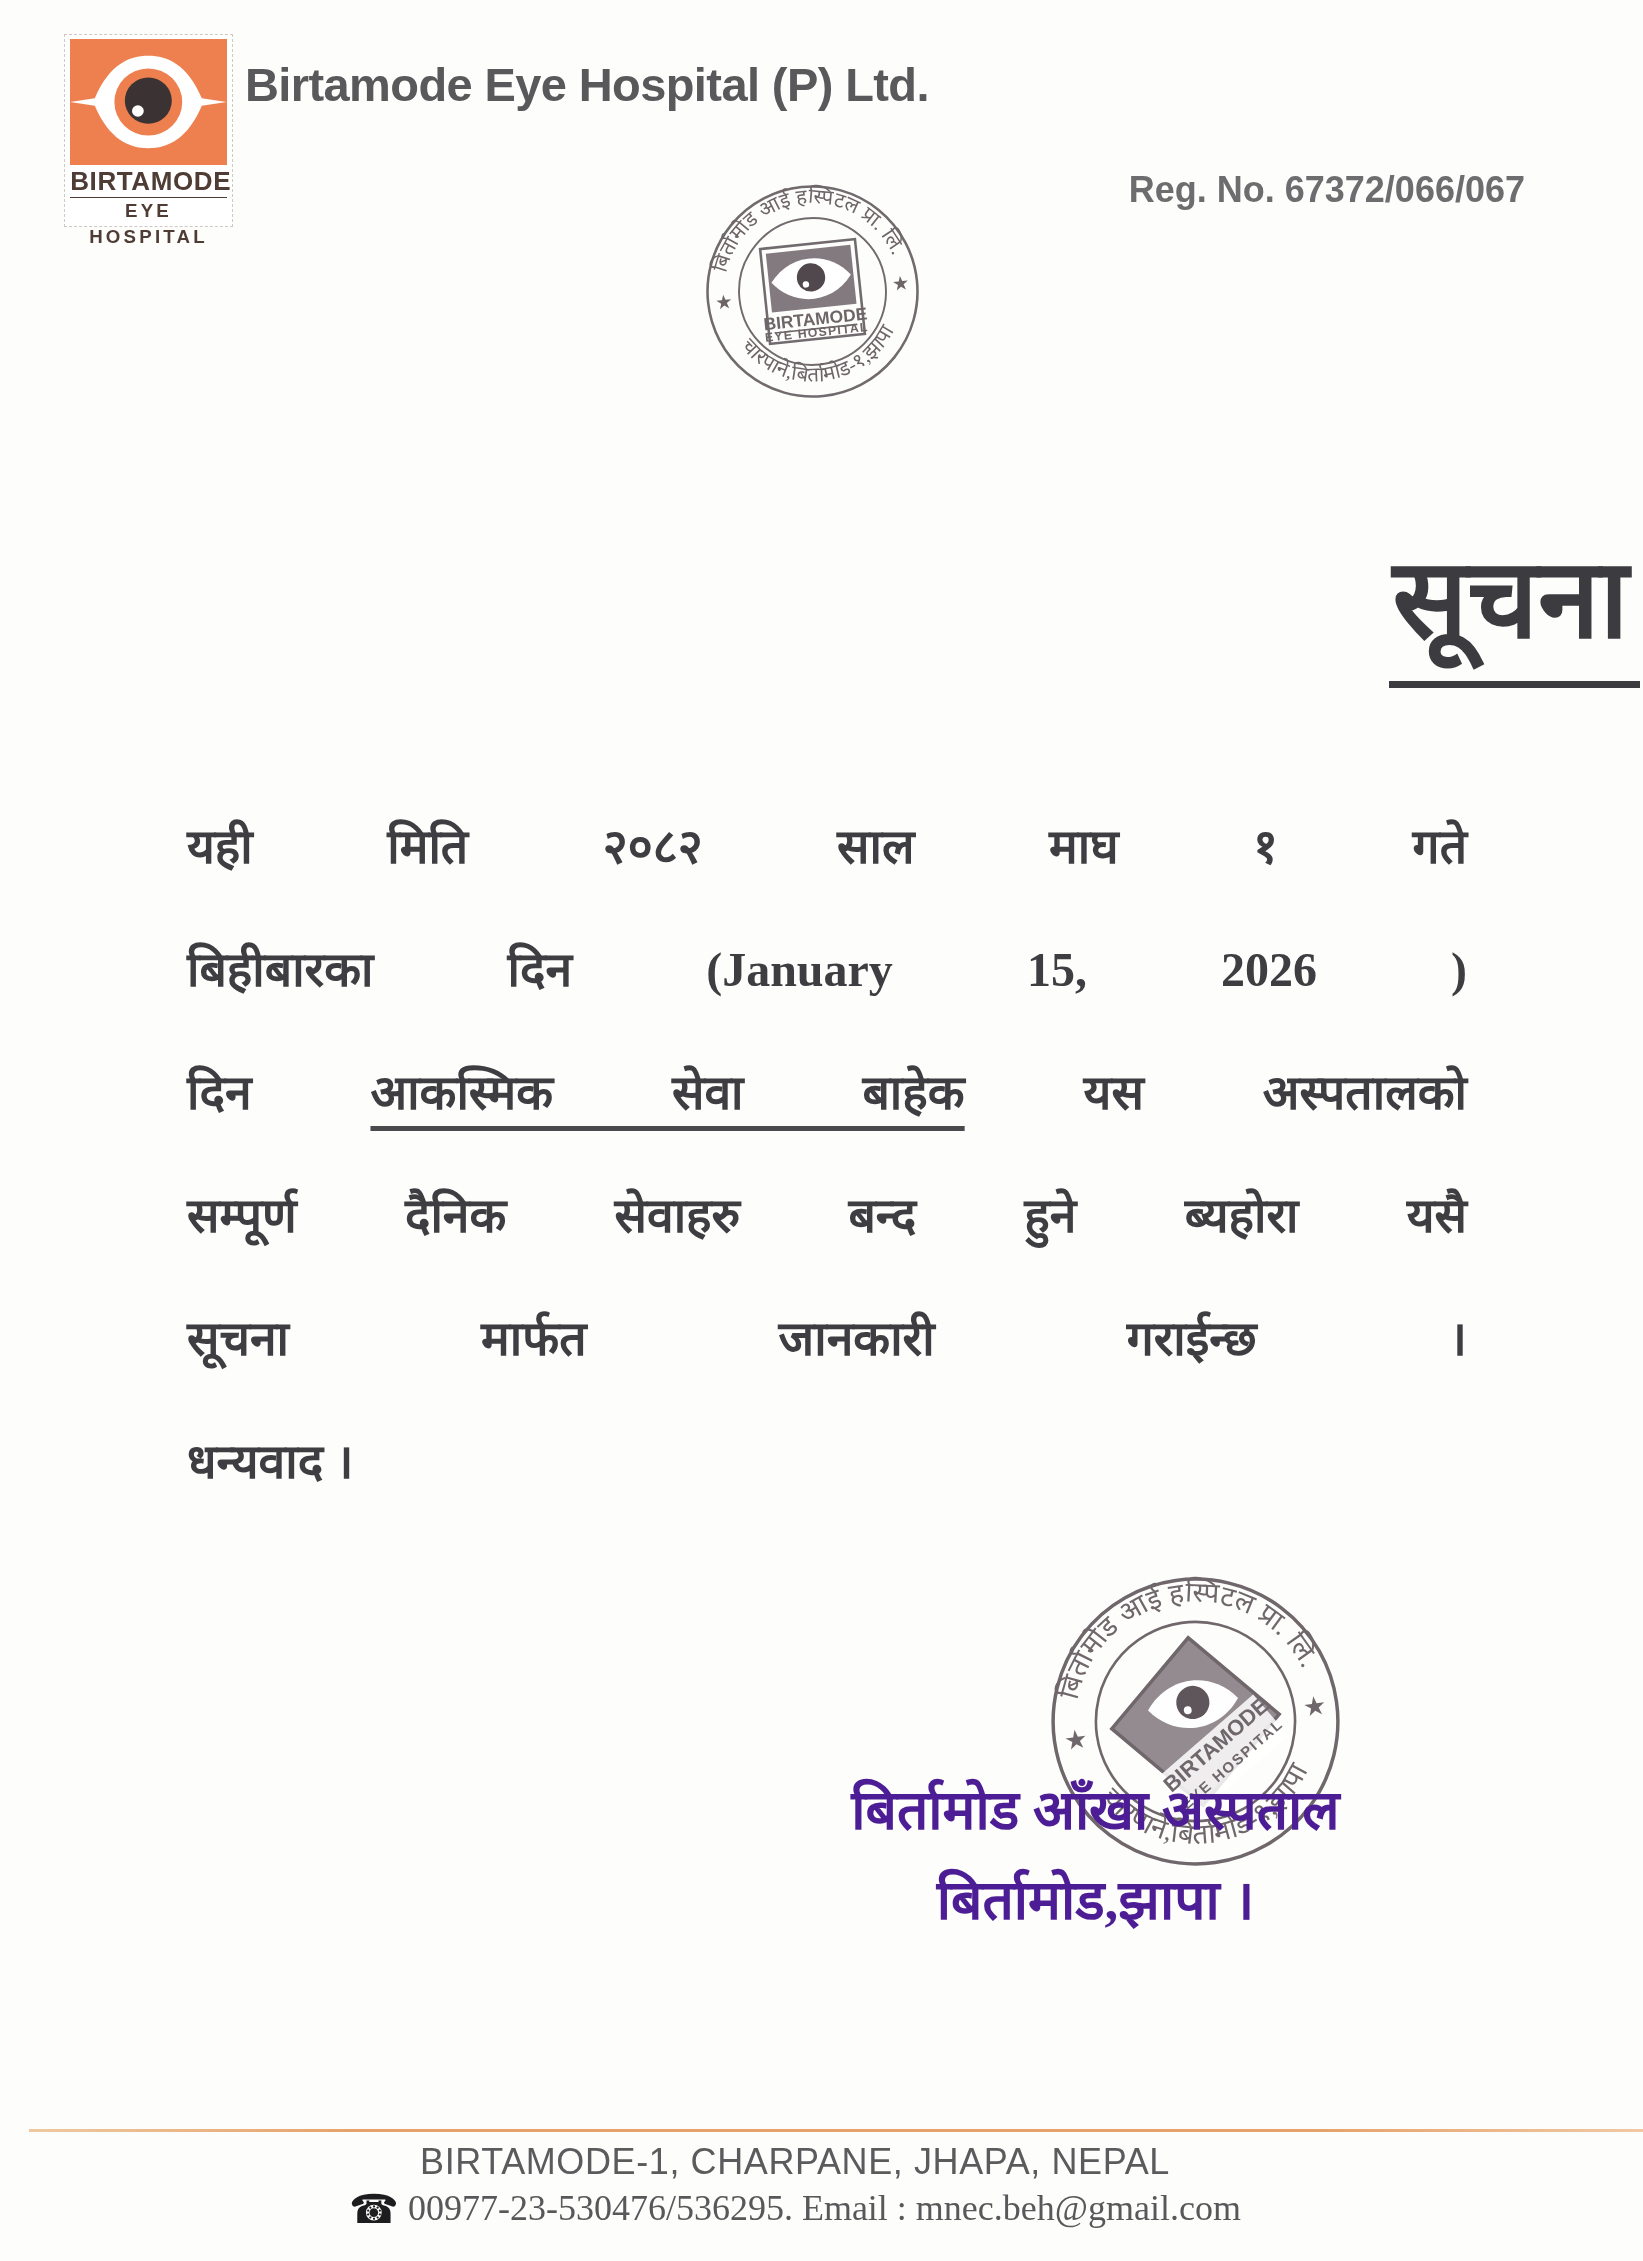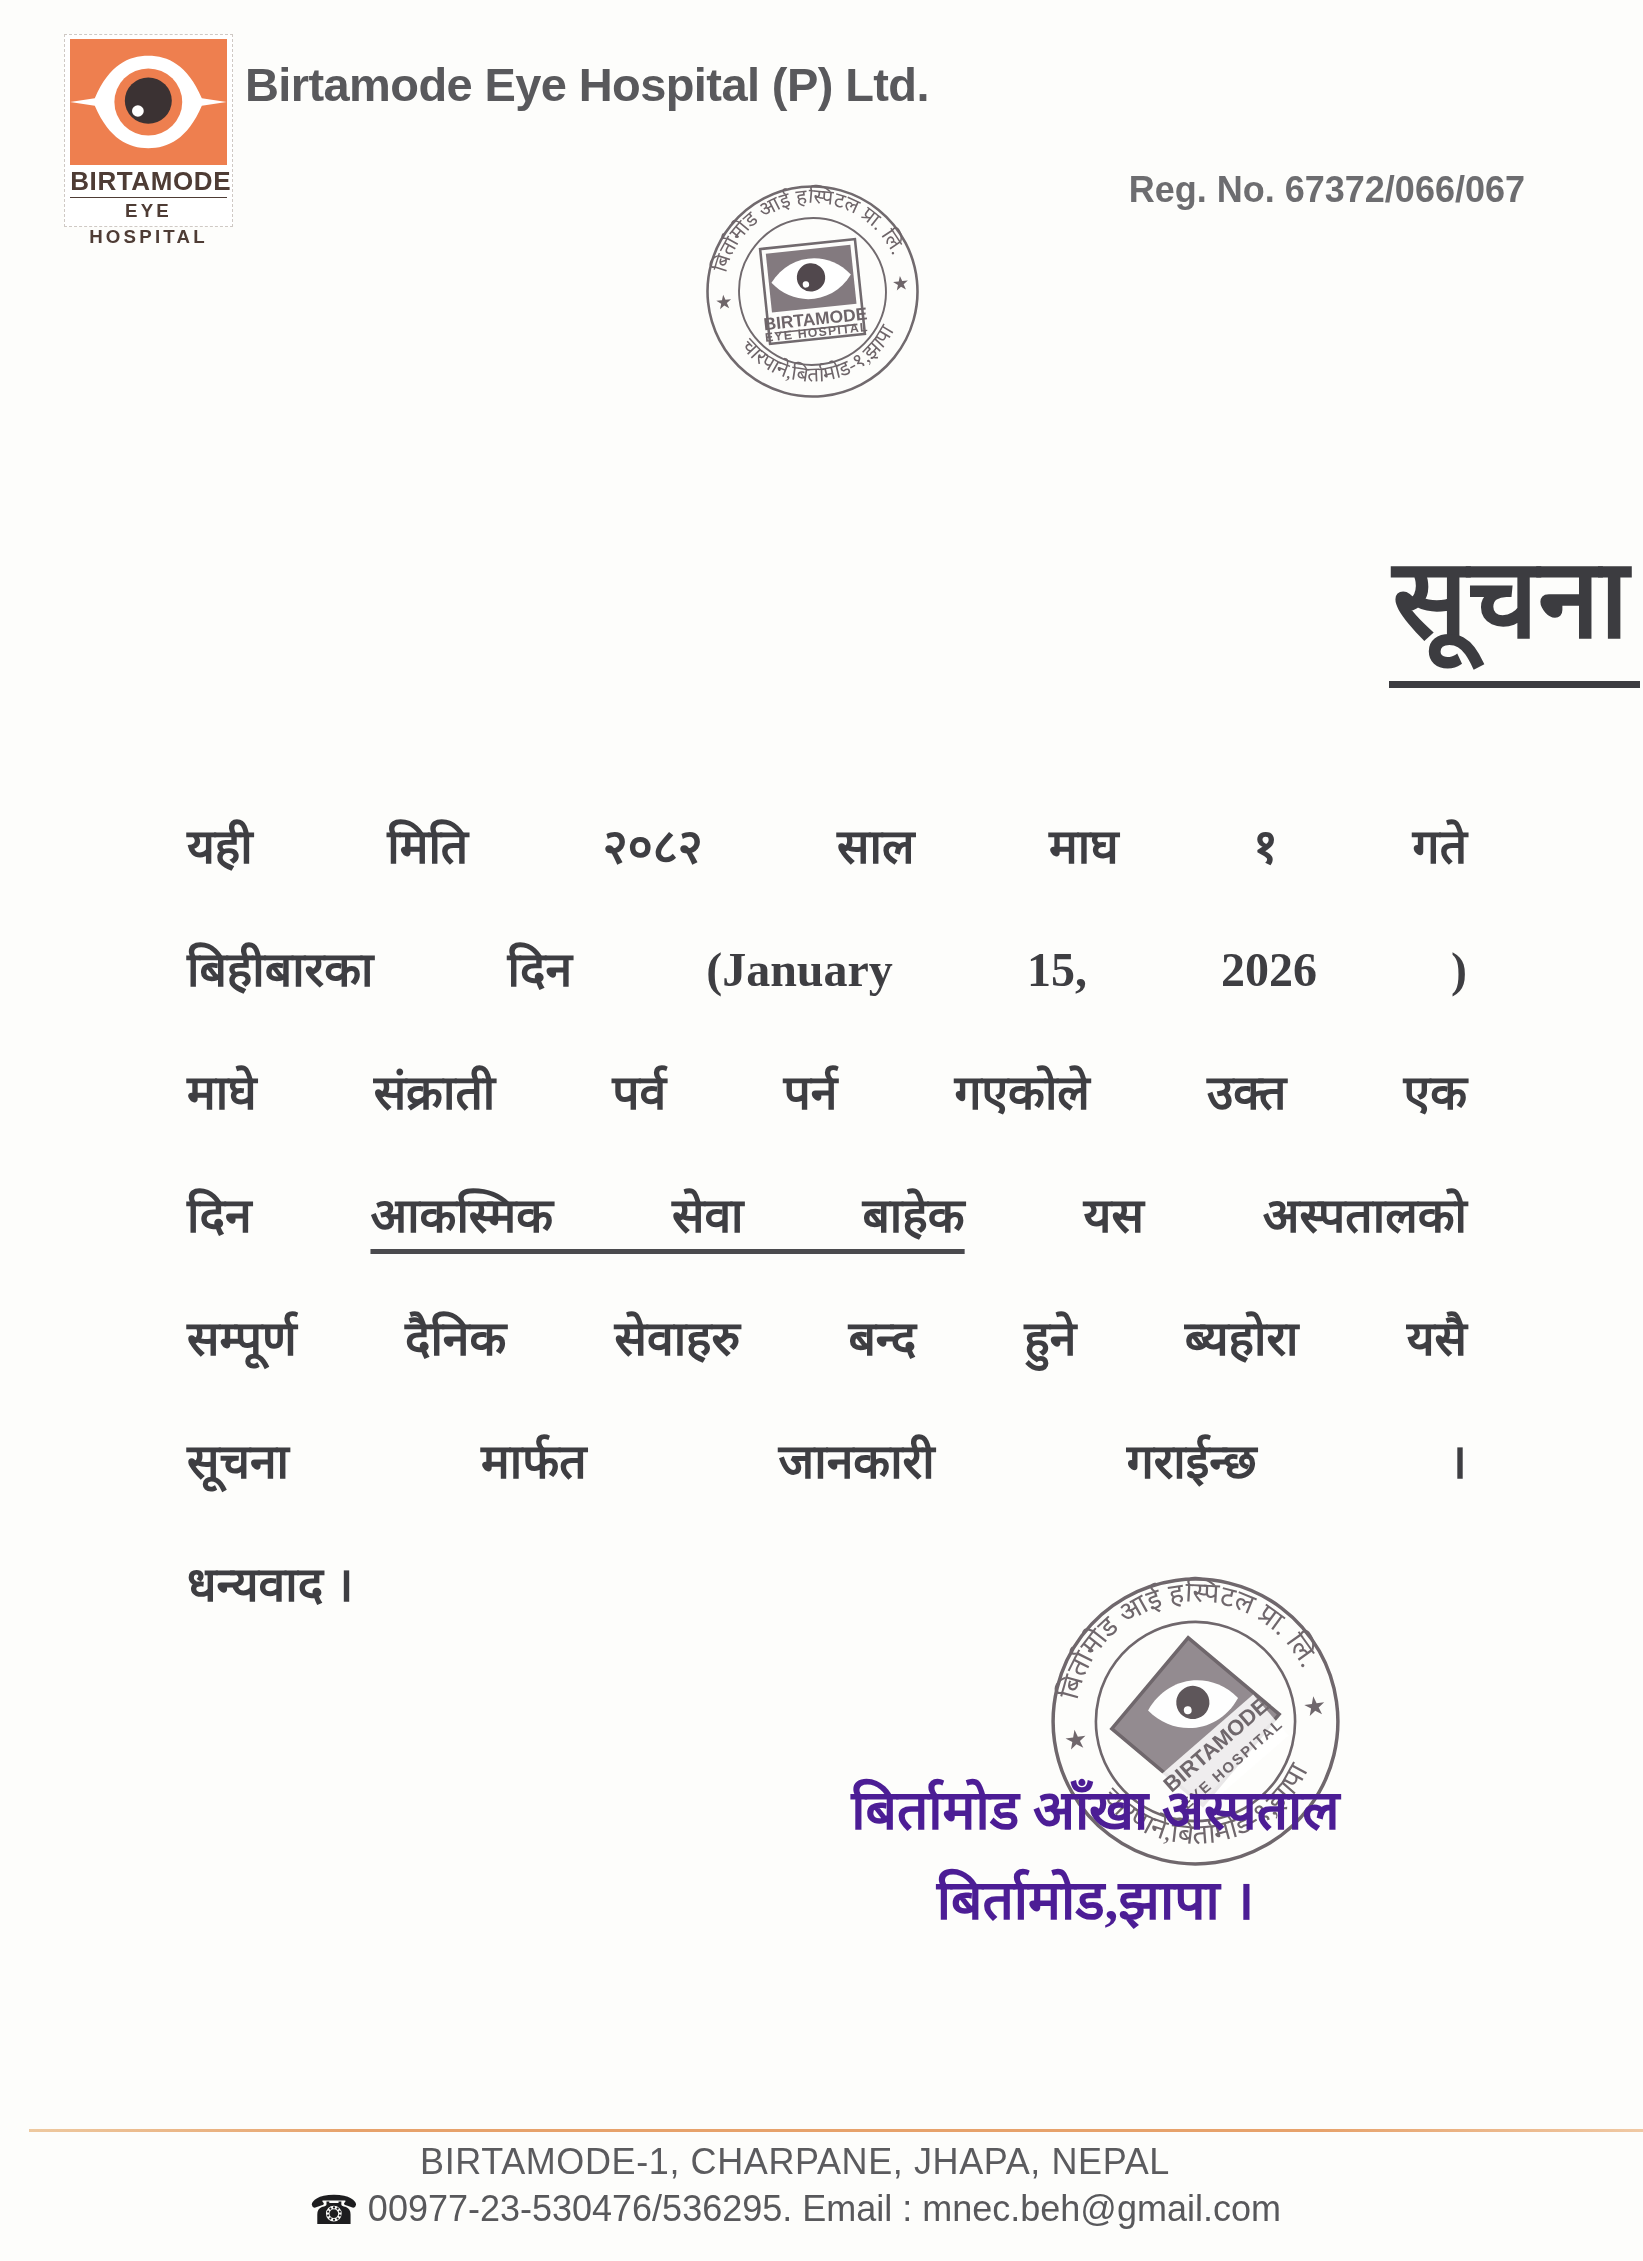--- a/index.html
+++ b/index.html
@@ -75,21 +75,21 @@
   
   .footer-rule{
     position:absolute;left:29px;top:2129px;width:1615px;height:3.2px;
     background:linear-gradient(90deg,#eec9a0,#e7a26b 20%,#e7a26b 80%,#f0c9a4);
   }
   .footer{position:absolute;left:12px;top:2139px;width:1566px;text-align:center;}
   .f-address{
     font-size:36px;color:#5b5b5e;letter-spacing:0.6px;line-height:45px;white-space:nowrap;
   }
   .f-contact{
-    font-size:36px;color:#58585b;line-height:49px;white-space:nowrap;
+    font-size:36px;color:#58585b;line-height:49px;white-space:nowrap;font-family:Liberation Serif, serif;
   }
   .phone-glyph{color:#1d1d1f;font-size:40px;vertical-align:-2.6px;margin-right:9px;}
 </style>
 </head>
 <body>
 
 <div class="page">
 
   <div class="logo-box">
     <div class="logo-orange">
@@ -134,21 +134,20 @@
     <text x="170" y="240" text-anchor="middle" font-size="19" font-weight="bold" letter-spacing="2" fill="#6e6569">EYE HOSPITAL</text>
   </svg>
 
   <div class="notice-title">
     <span>सूचना</span>
   </div>
 
   <div class="body-text dev">
     <div class="bline">यही मिति २०८२ साल माघ १ गते</div>
     <div class="bline">बिहीबारका दिन (January 15, 2026 )</div>
-    <div class="bline">माघे संक्राती पर्व पर्न गएकोले उक्त एक</div>
     <div class="bline"><span>दिन</span> <span class="u-phrase">आकस्मिक सेवा बाहेक</span> <span>यस</span> <span>अस्पतालको</span></div>
     <div class="bline">सम्पूर्ण दैनिक सेवाहरु बन्द हुने ब्यहोरा यसै</div>
     <div class="bline">सूचना मार्फत जानकारी गराईन्छ ।</div>
     <div class="bline last">धन्यवाद ।</div>
   </div>
 
   <svg class="stamp-bottom" viewBox="0 0 340 340">
     <g fill="none" stroke="#645b60">
       <circle cx="170" cy="170" r="163" stroke-width="4"></circle>
       <circle cx="170" cy="170" r="114" stroke-width="3"></circle>

